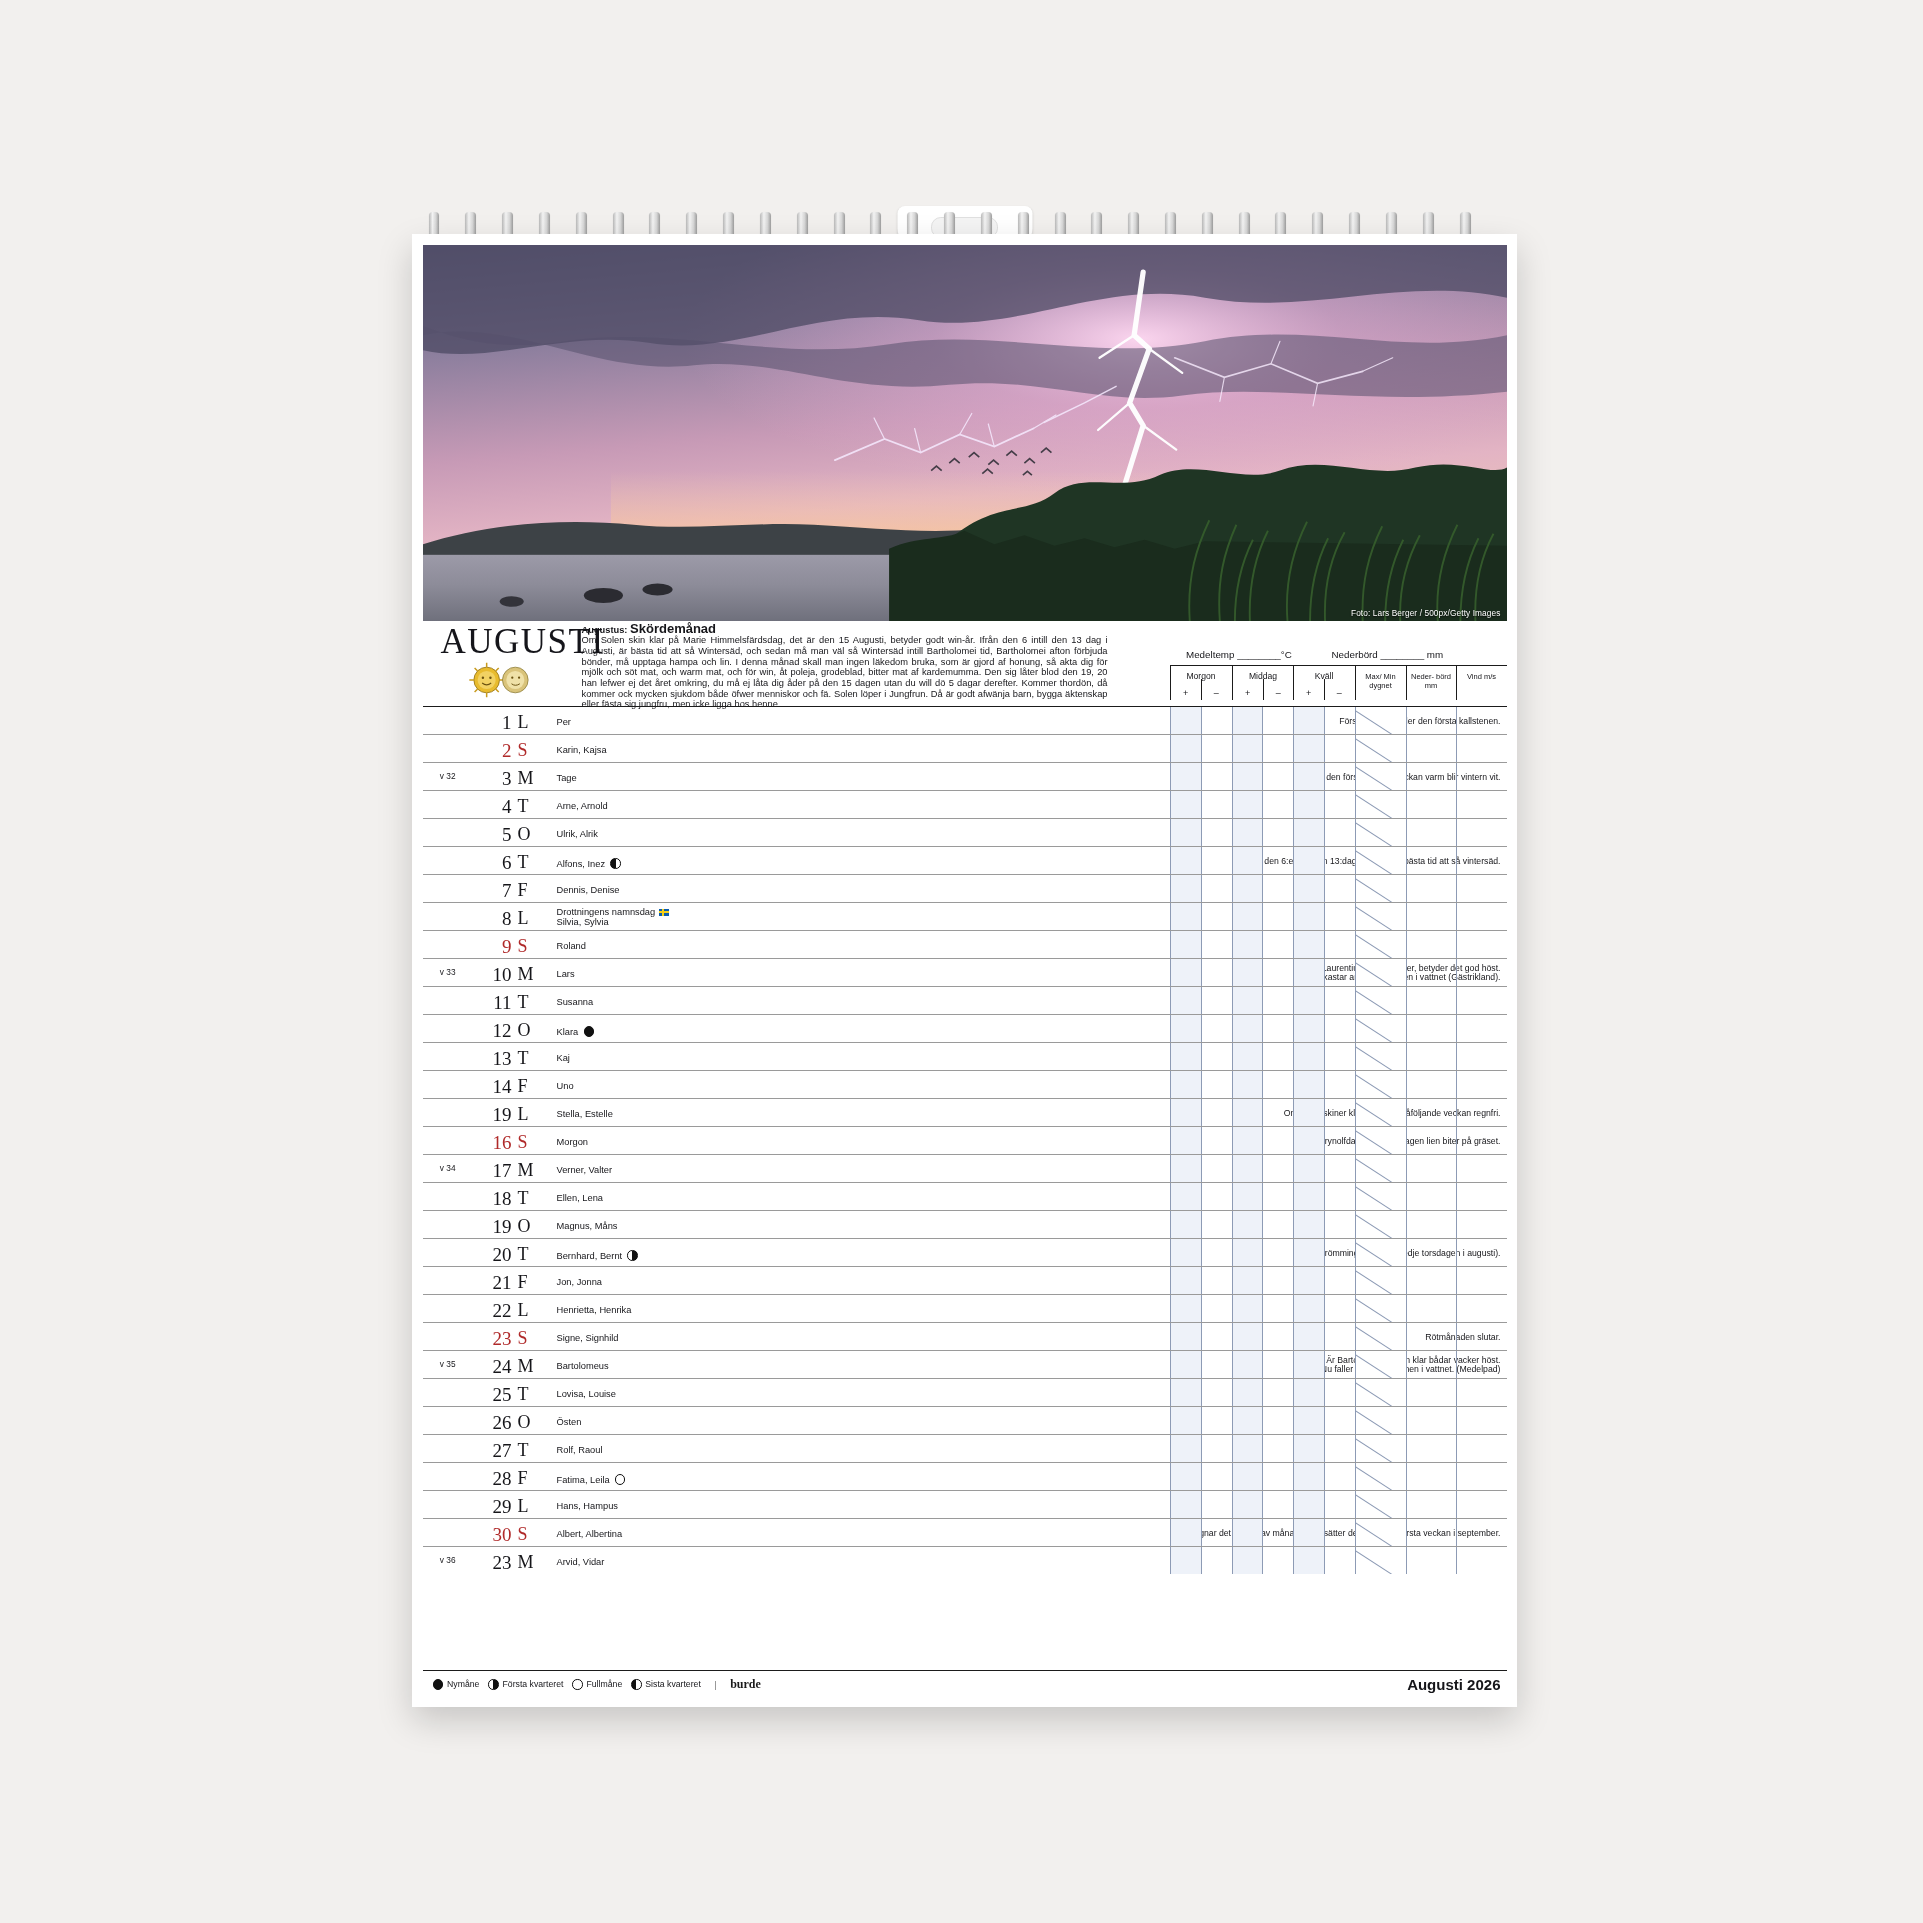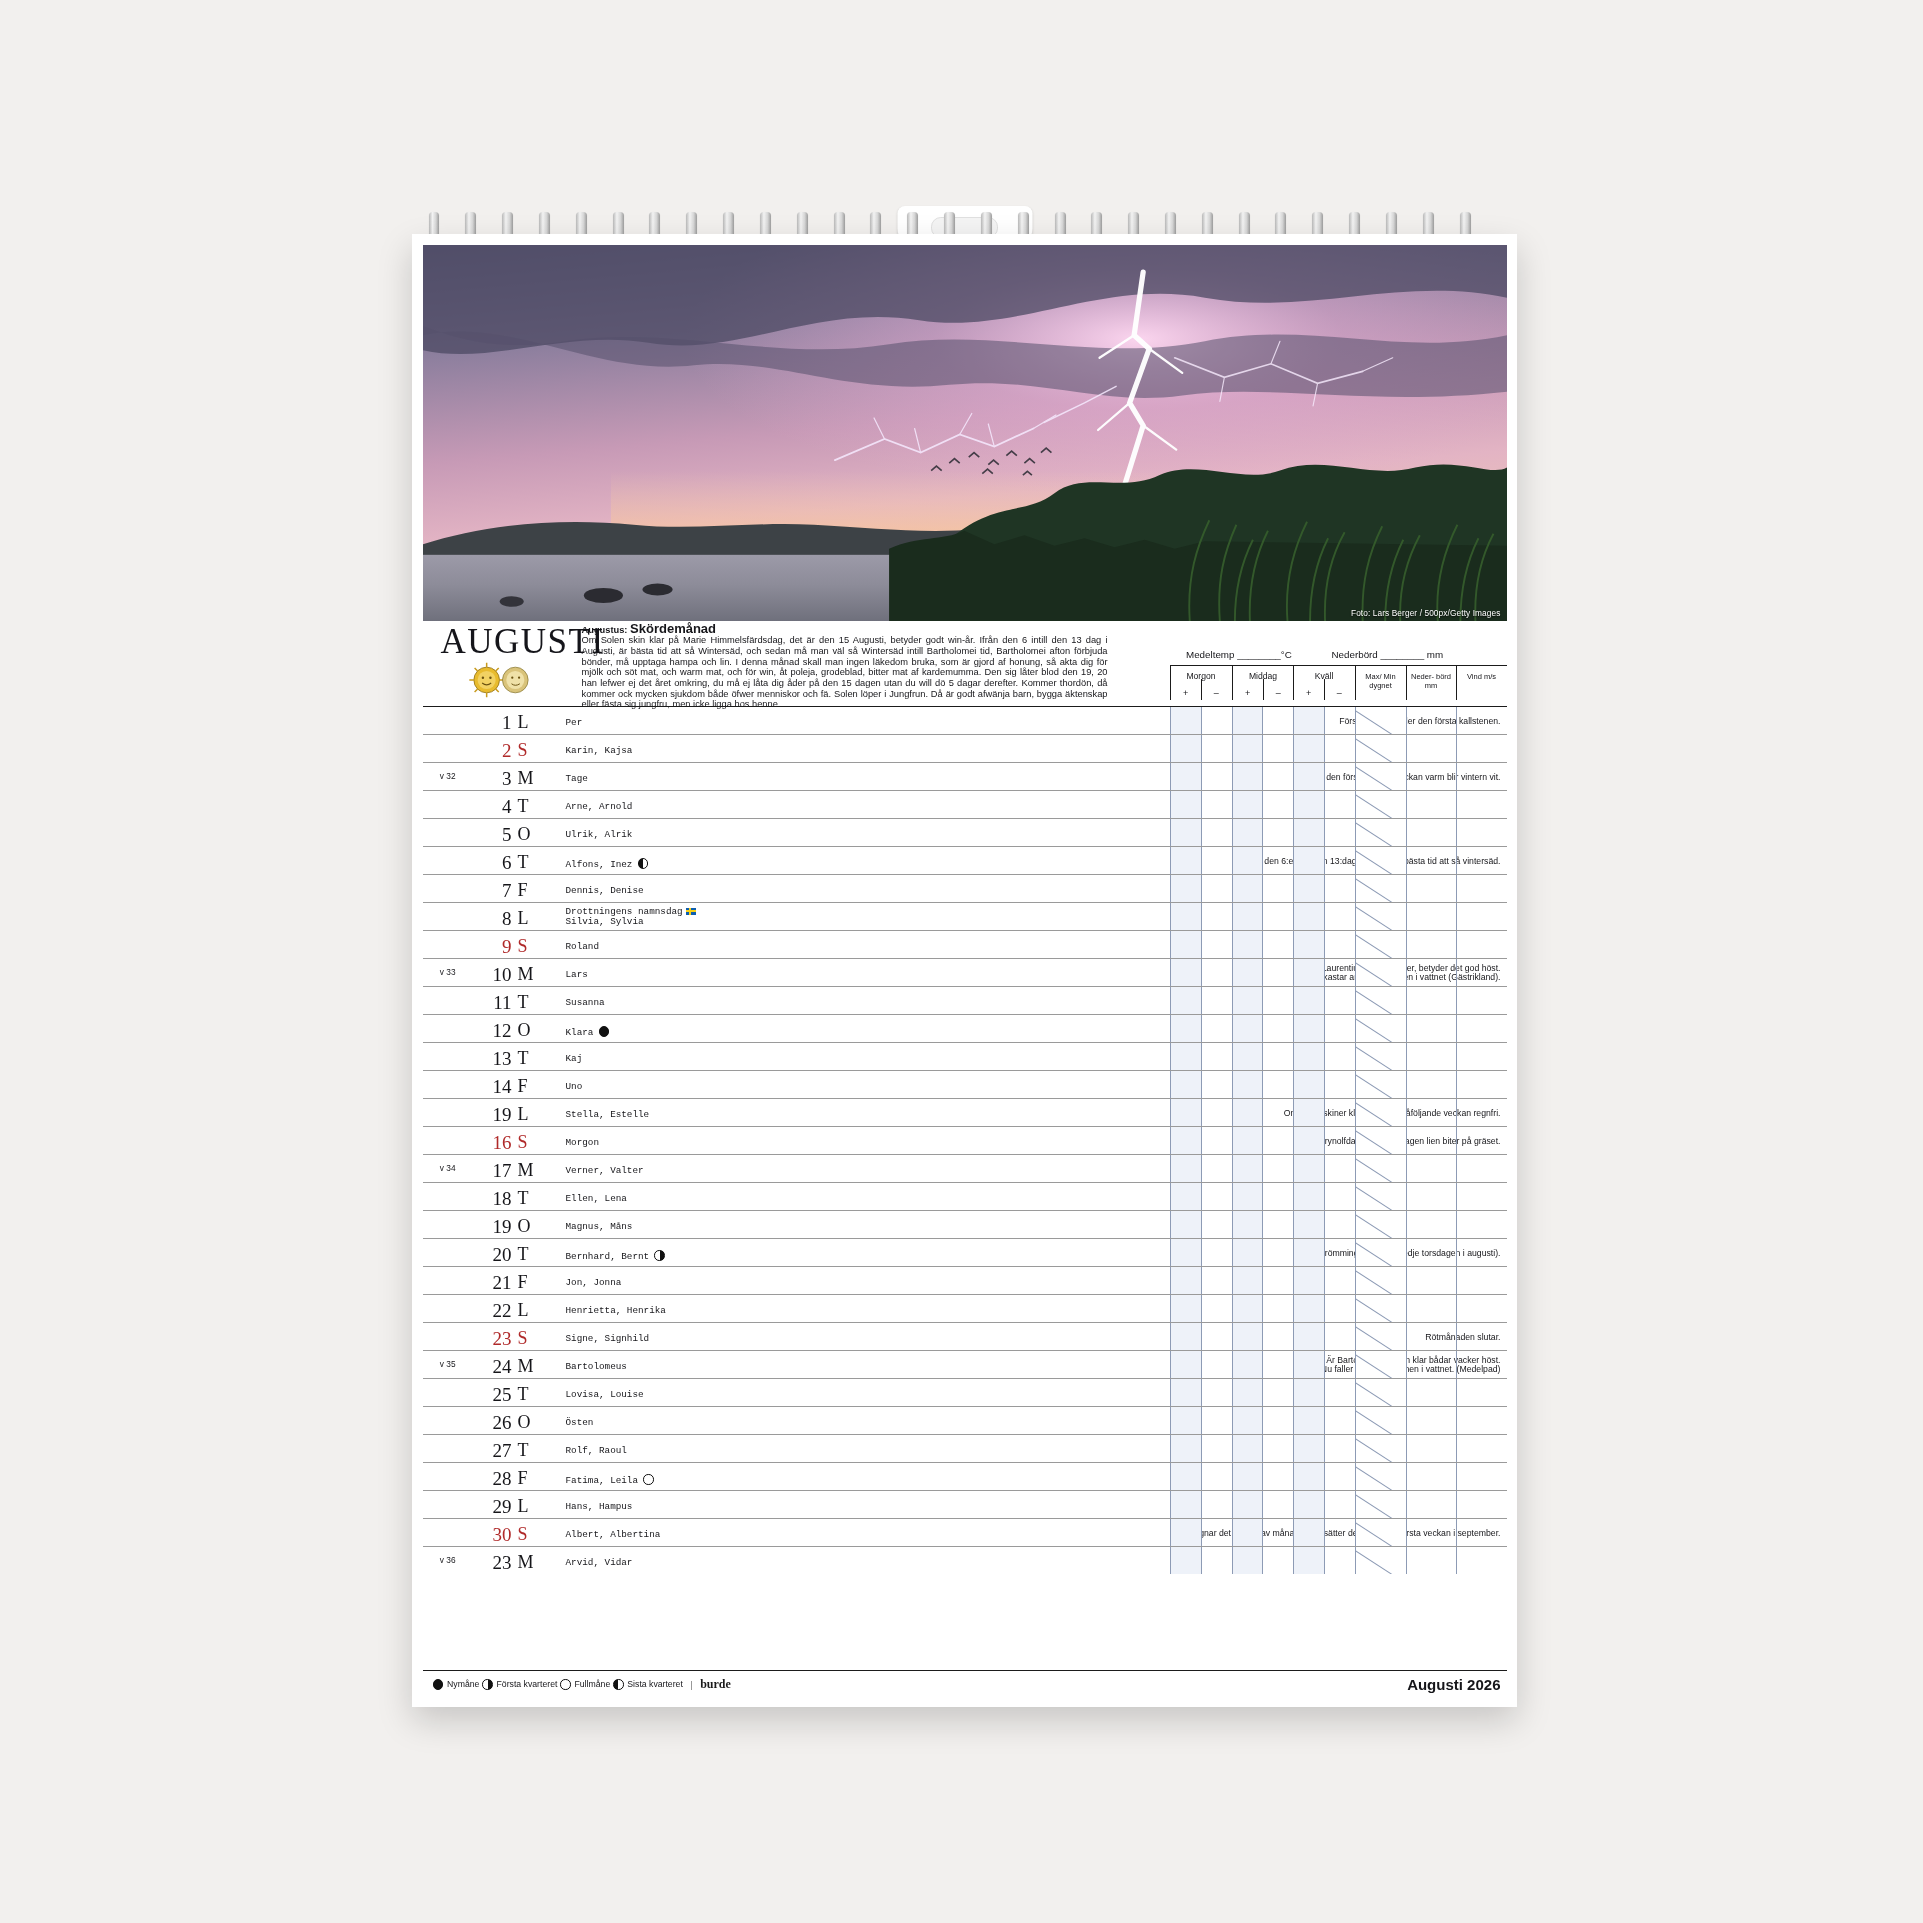--- a/index.html
+++ b/index.html
@@ -125,22 +125,22 @@
     font-size:19px;text-align:right;color:#16161a;
     font-family:"Liberation Serif", serif;
   }
   .dlet{
     position:absolute;left:95px;top:5.3px;
     font-size:18px;color:#16161a;
     font-family:"Liberation Serif", serif;
   }
   .row.sun .dnum,.row.sun .dlet{color:#b02a2a;}
   .names{
-    position:absolute;left:143px;top:9.8px;
-    font-size:9.3px;color:#16161a;font-family:Liberation Mono, monospace;
+    position:absolute;left:134px;top:9.8px;
+    font-size:9.3px;color:#16161a;
   }
   .names.two{top:3.8px;line-height:10px;}
   .flag{
     display:inline-block;width:9.8px;height:6.8px;margin-left:3.8px;
     background:#0d5eaf;position:relative;top:0.8px;
   }
   .flag:before{
     content:"";position:absolute;left:3px;top:0;width:1.9px;height:6.8px;background:#f7d117;
   }
   .flag:after{
@@ -182,21 +182,21 @@
     transform:rotate(33deg);
     transform-origin:left top;
   }
   
   .footer{
     position:absolute;left:10.5px;right:10.5px;bottom:13.5px;height:22.5px;
     border-top:0.8px solid #1b1b1b;
     font-size:9px;color:#16161a;
   }
   .legend{
-    position:absolute;left:10.5px;top:6px;display:flex;align-items:center;gap:3px;
+    position:absolute;left:10.5px;top:6px;display:flex;align-items:center;gap:9px;
   }
   .legend .it{display:flex;align-items:center;gap:3.8px;font-size:8.7px;}
   .legend .dot{
     width:8.3px;height:8.3px;border-radius:50%;border:0.8px solid #111;display:inline-block;
   }
   .legend .dot.new{background:#111;}
   .legend .dot.first{background:linear-gradient(to right,#fff 0 50%,#111 50% 100%);}
   .legend .dot.full{background:#fff;}
   .legend .dot.last{background:linear-gradient(to right,#111 0 50%,#fff 50% 100%);}
   .legend .sep{padding:0 4.5px;color:#777;}

